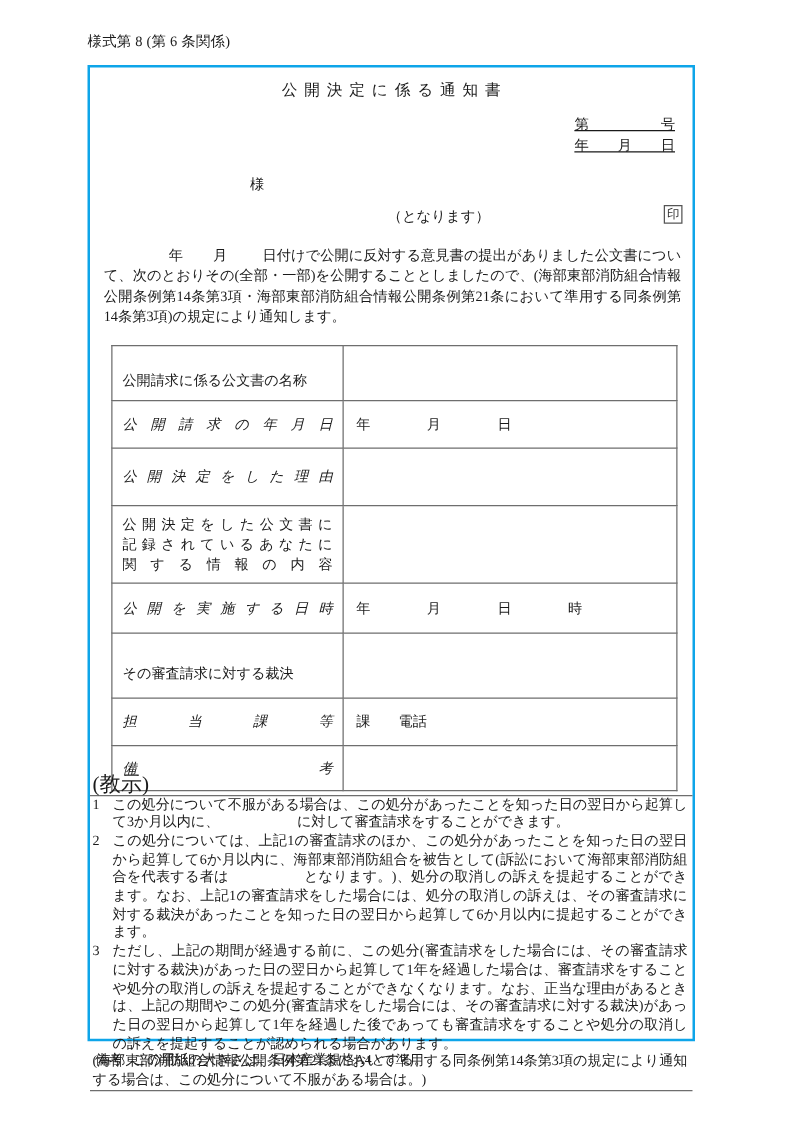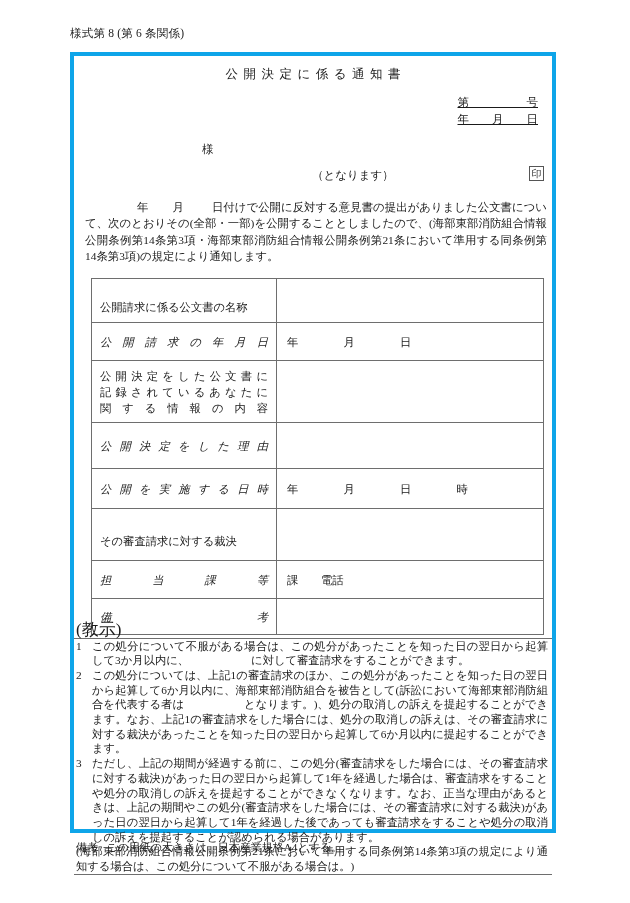--- a/index.html
+++ b/index.html
@@ -35,21 +35,21 @@
     white-space: nowrap;
   }
 
   
   .frame {
     position: absolute;
     left: 70px;
     top: 52px;
     width: 486px;
     height: 781px;
-    border: 4px solid #0ea5e9;
+    border: 2px solid #0ea5e9;
     box-sizing: border-box;
   }
 
   .frame-inner {
     position: relative;
     width: 100%;
     height: 100%;
   }
 
   
@@ -258,33 +258,33 @@
               <span class="nospread">公開請求に係る公文書の名称</span>
             </td>
             <td class="val"></td>
           </tr>
           <tr style="height:38px">
             <td class="lbl">
               <span class="spread">公開請求の年月日</span>
             </td>
             <td class="val dateslots">年　　　　月　　　　日</td>
           </tr>
+          <tr style="height:46px">
+            <td class="lbl">
+              <span class="spread">公開決定をした理由</span>
+            </td>
+            <td class="val"></td>
+          </tr>
           <tr style="height:62px">
             <td class="lbl">
               <span class="lbl-lines">
                 <span>公開決定をした公文書に</span>
                 <span>記録されているあなたに</span>
                 <span>関する情報の内容</span>
               </span>
-            </td>
-            <td class="val"></td>
-          </tr>
-          <tr style="height:46px">
-            <td class="lbl">
-              <span class="spread">公開決定をした理由</span>
             </td>
             <td class="val"></td>
           </tr>
           <tr style="height:40px">
             <td class="lbl">
               <span class="spread">公開を実施する日時</span>
             </td>
             <td class="val dateslots">年　　　　月　　　　日　　　　時</td>
           </tr>
           <tr style="height:52px">

